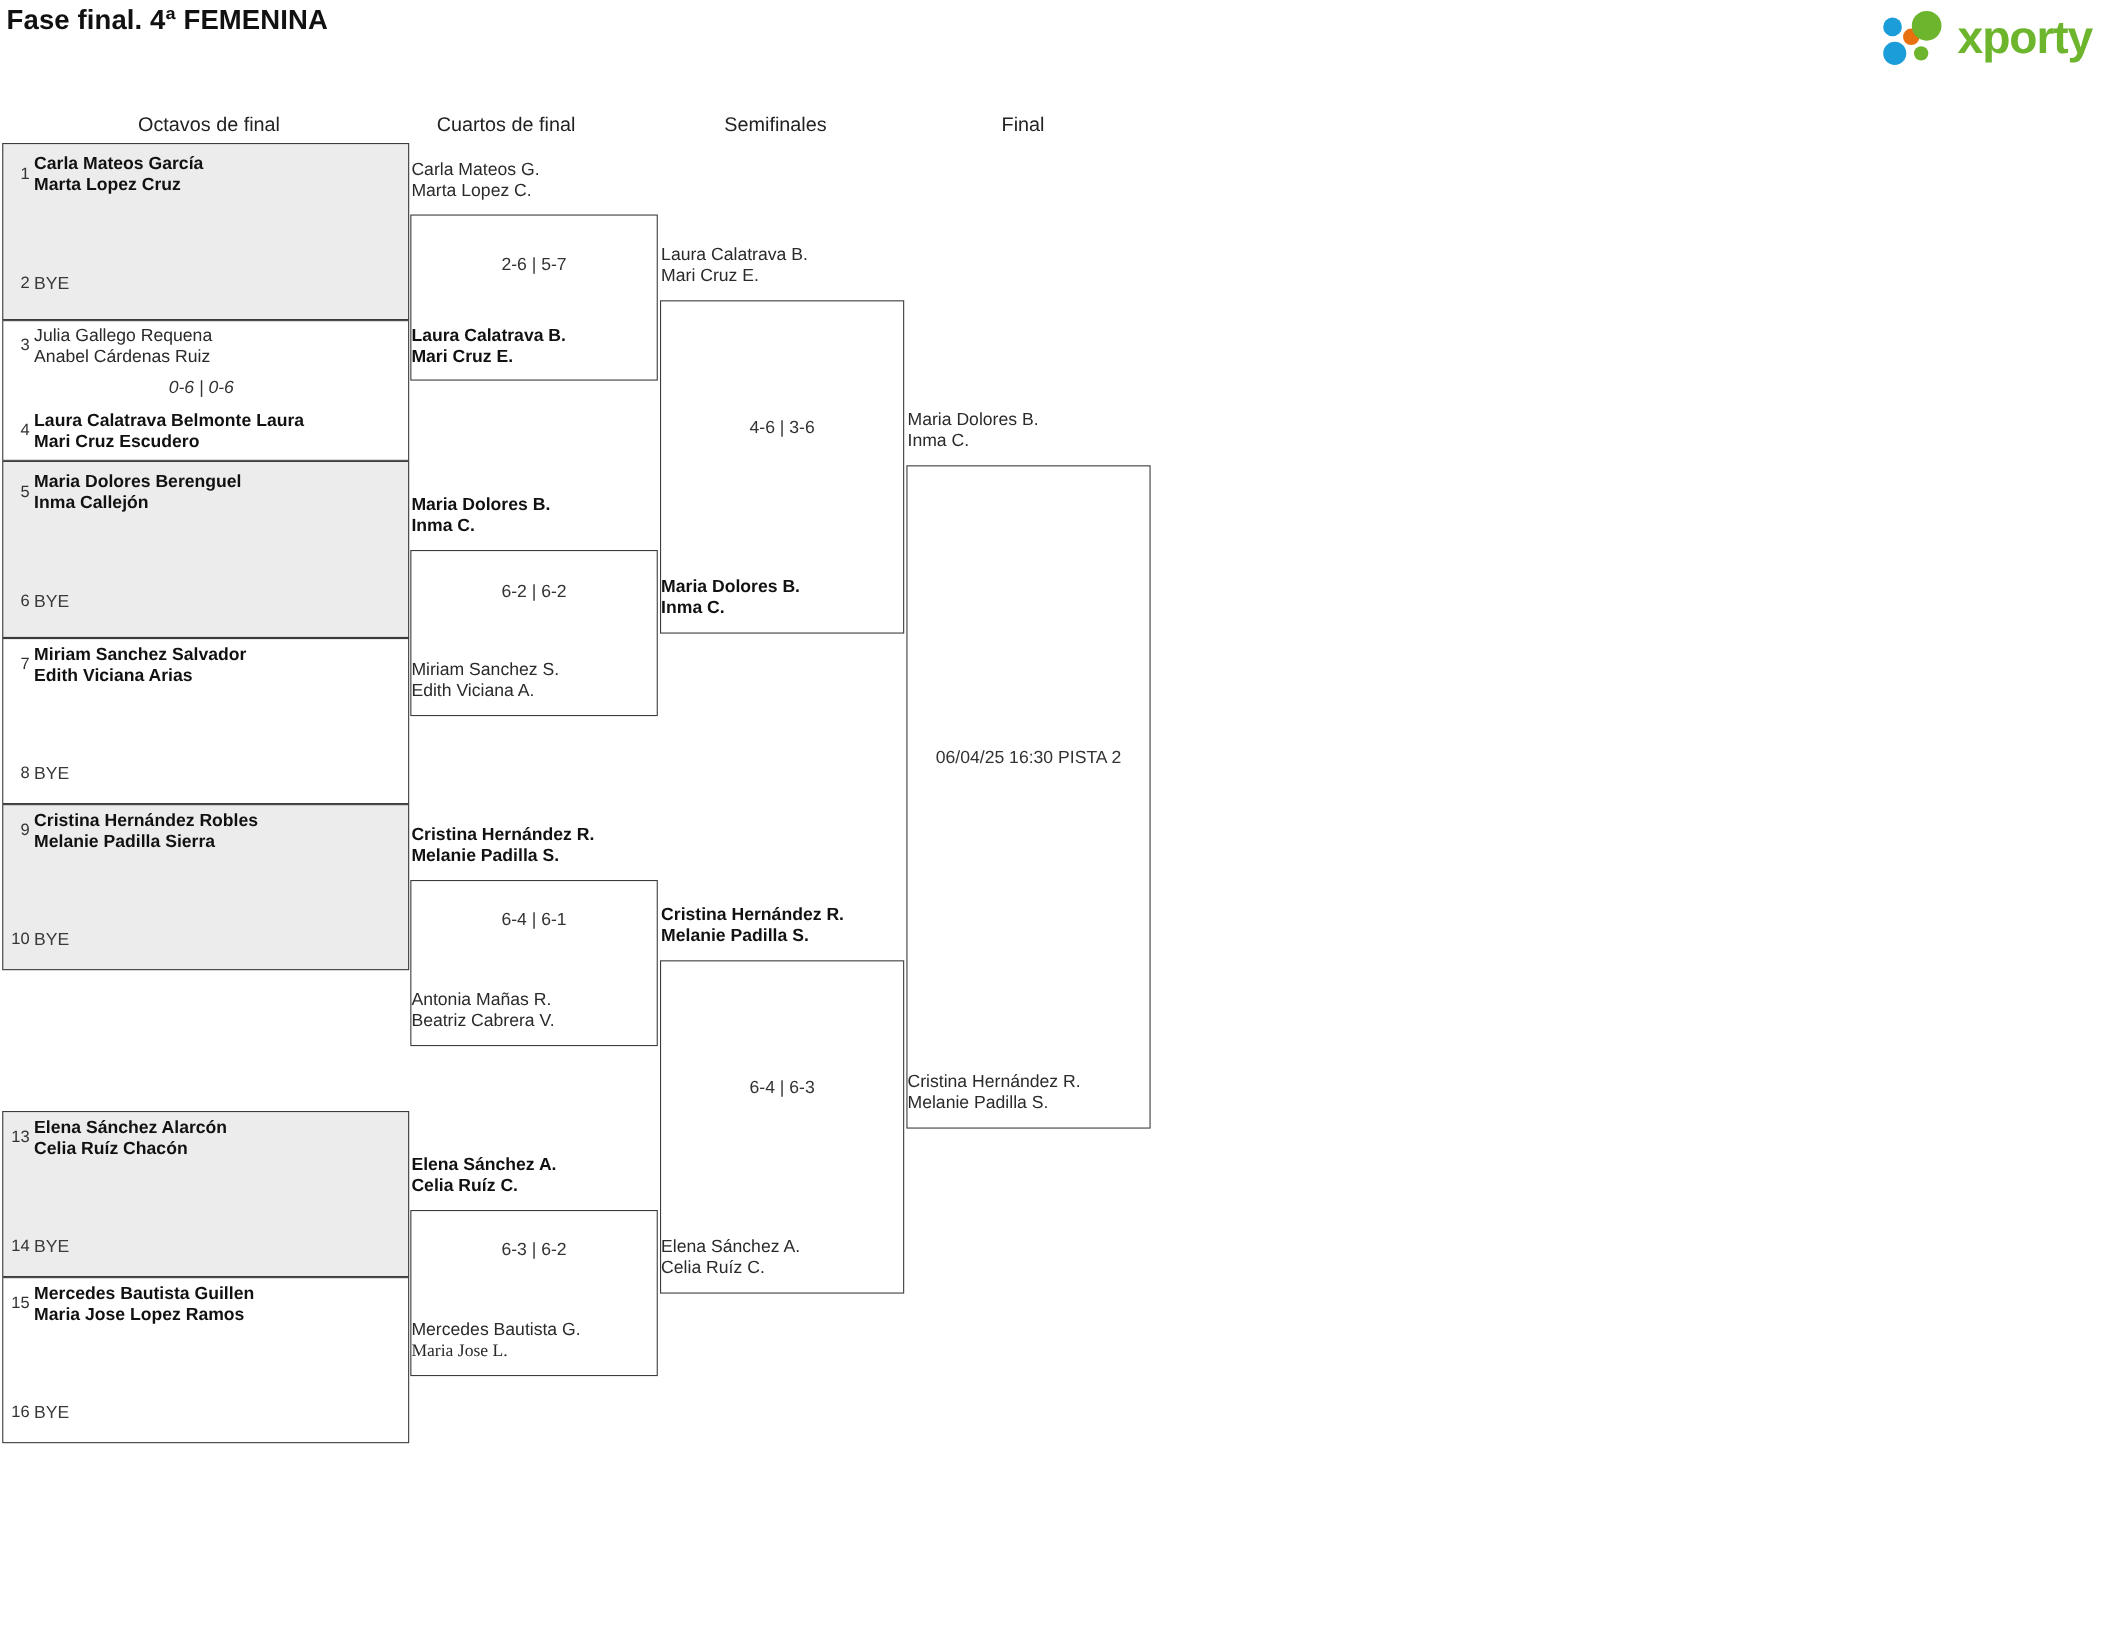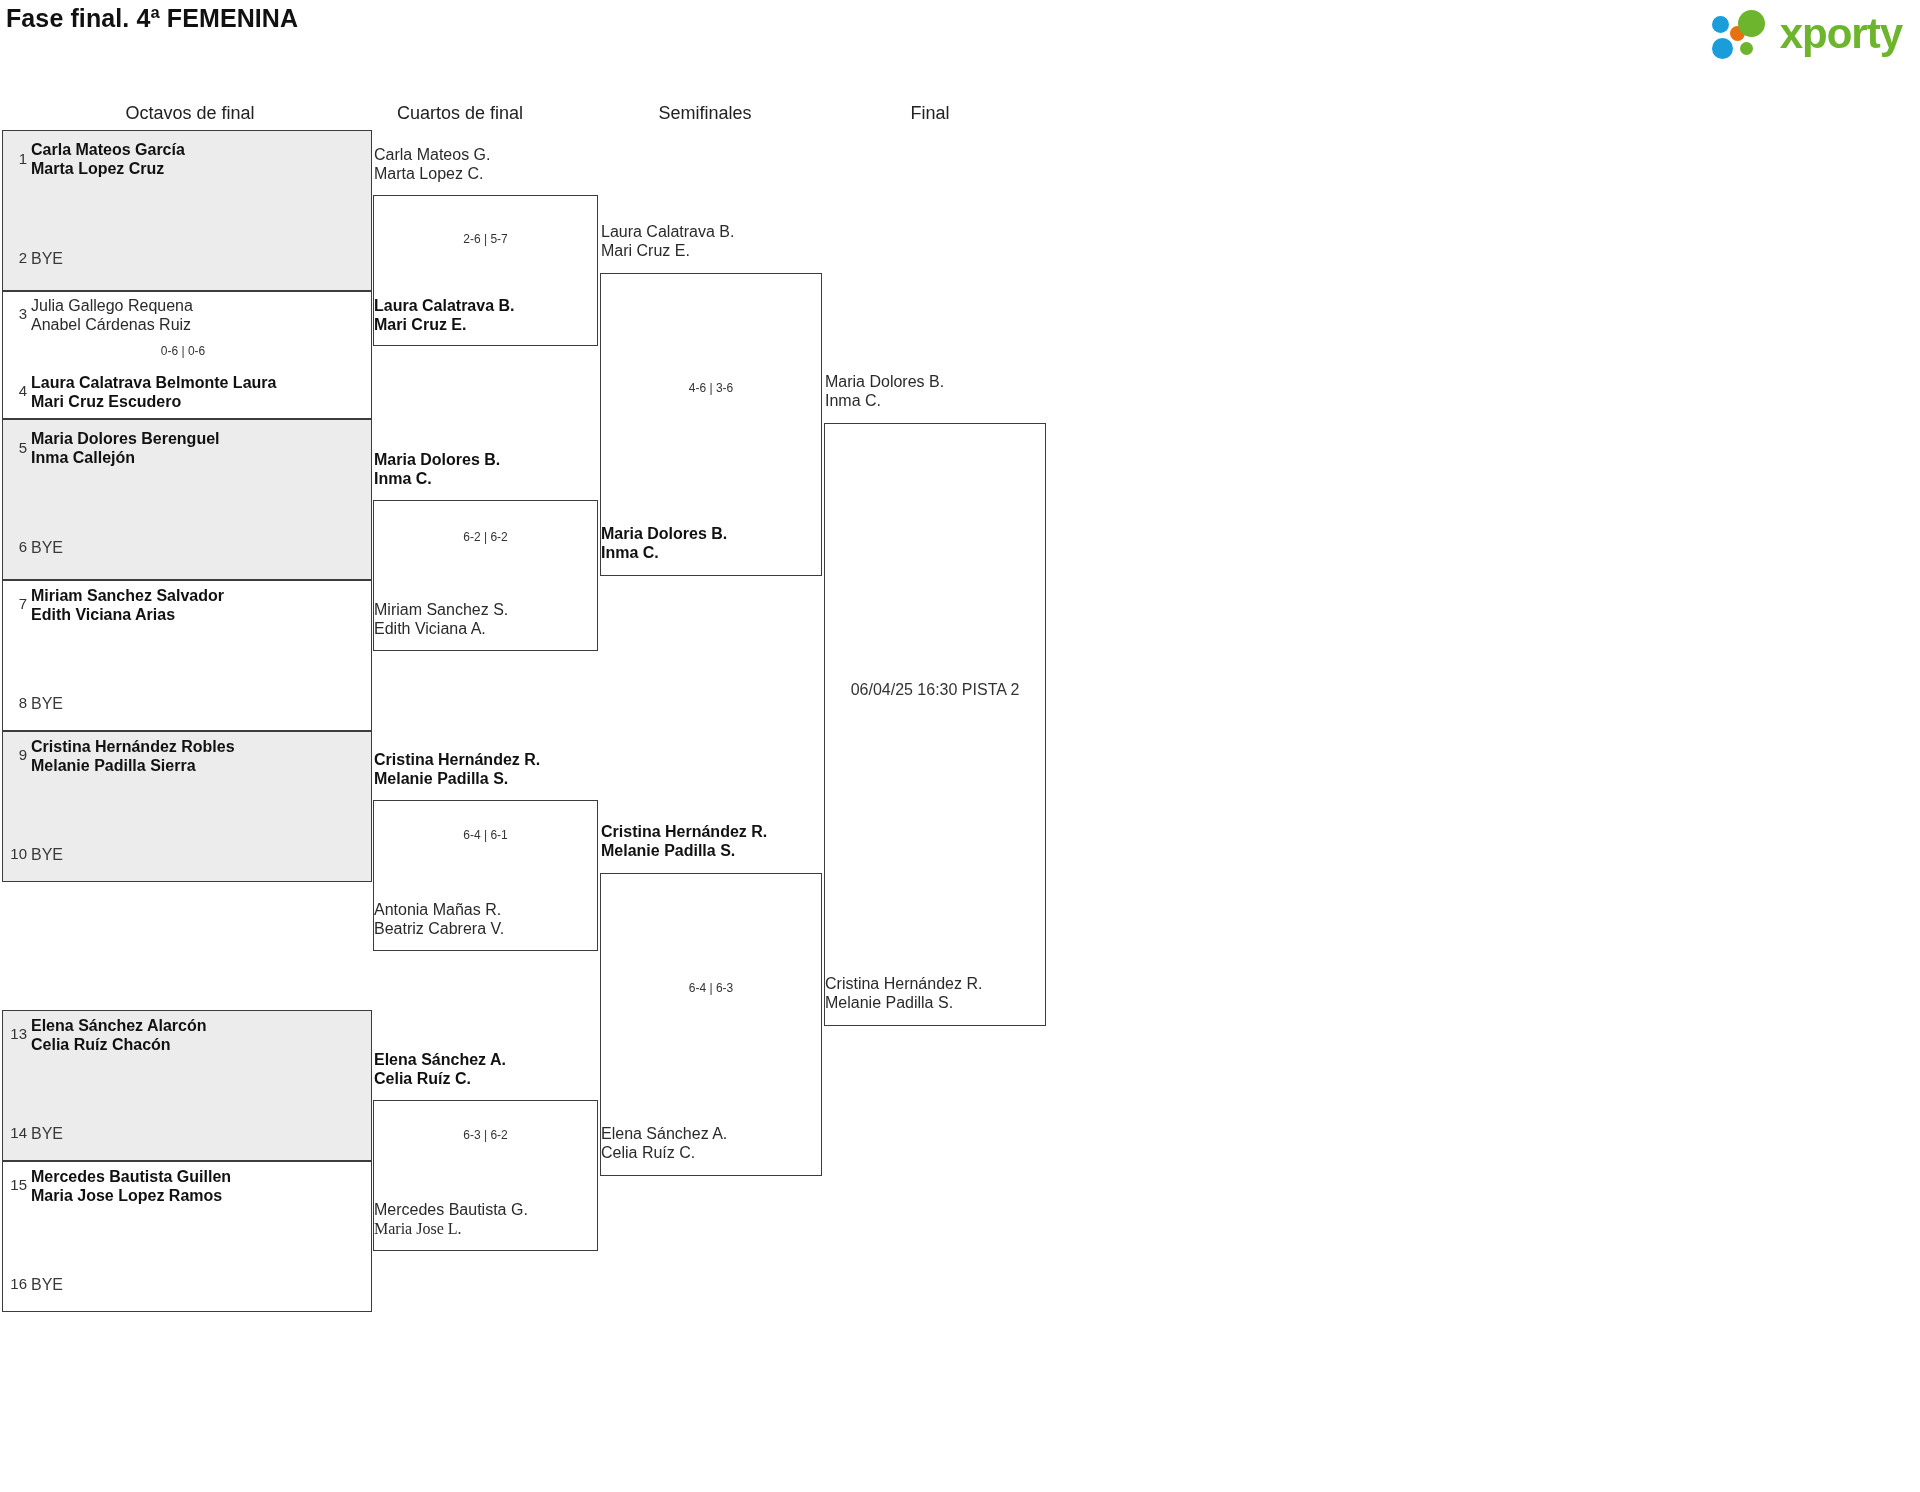--- a/index.html
+++ b/index.html
@@ -48,21 +48,21 @@
     width: 24px;
   }
   .team {
     position: absolute; font-size: 16px; line-height: 19px;
     color: #2a2a2a; white-space: nowrap;
   }
   .team.win { font-weight: bold; color: #111; }
   .team.bye { font-size: 16px; color: #3a3a3a; }
 
   .score {
-    position: absolute; font-size: 12px; color: #333; white-space: nowrap;
+    position: absolute; font-size: 16px; color: #333; white-space: nowrap;
     text-align: center;
   }
 
   
   .cbox {
     position: absolute;
     border: 1px solid #3c3c3c;
     background: transparent;
   }
 
@@ -108,21 +108,21 @@
     <div class="team win" style="left:28px;top:28px;">Marta Lopez Cruz</div>
     <div class="score" style="left:80px;top:66px;width:220px;"></div>
     <div class="seed" style="left:0px;top:118px;">2</div>
     <div class="team bye" style="left:28px;top:118px;">BYE</div>
   </div>
 
   <div class="r1box" style="left:2px;top:291px;width:370px;height:128px;">
     <div class="seed" style="left:0px;top:13px;">3</div>
     <div class="team" style="left:28px;top:4px;">Julia Gallego Requena</div>
     <div class="team" style="left:28px;top:23px;">Anabel Cárdenas Ruiz</div>
-    <div class="score" style="left:60px;top:52px;width:240px;">0-6 | 0-6</div>
+    <div class="score" style="left:60px;top:52px;width:240px;font-style:italic;">0-6 | 0-6</div>
     <div class="seed" style="left:0px;top:90px;">4</div>
     <div class="team win" style="left:28px;top:81px;">Laura Calatrava Belmonte Laura</div>
     <div class="team win" style="left:28px;top:100px;">Mari Cruz Escudero</div>
   </div>
 
   <div class="r1box shaded" style="left:2px;top:419px;width:370px;height:161px;">
     <div class="seed" style="left:0px;top:19px;">5</div>
     <div class="team win" style="left:28px;top:9px;">Maria Dolores Berenguel</div>
     <div class="team win" style="left:28px;top:28px;">Inma Callejón</div>
     <div class="score" style="left:80px;top:66px;width:220px;"></div>

